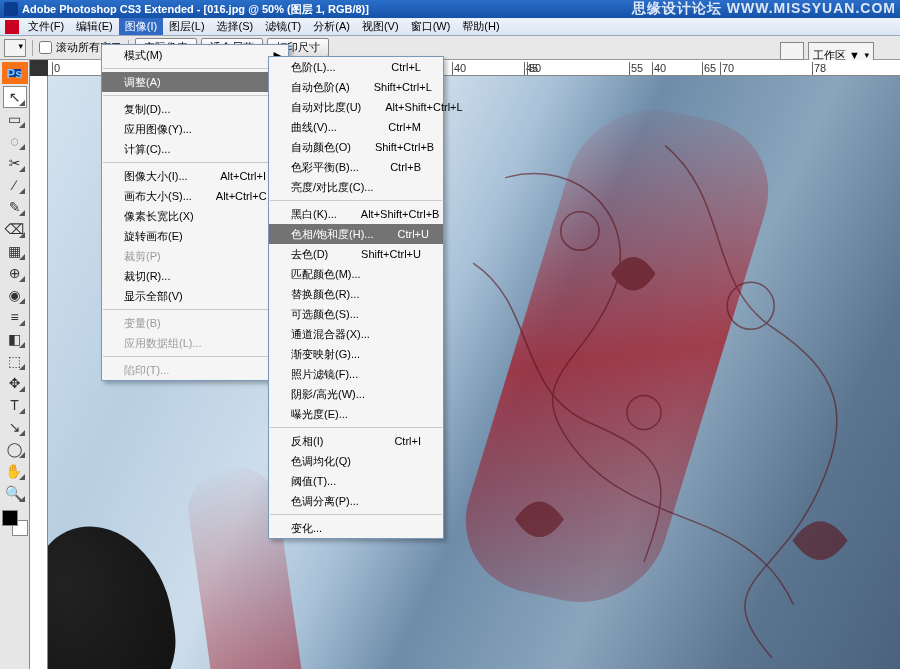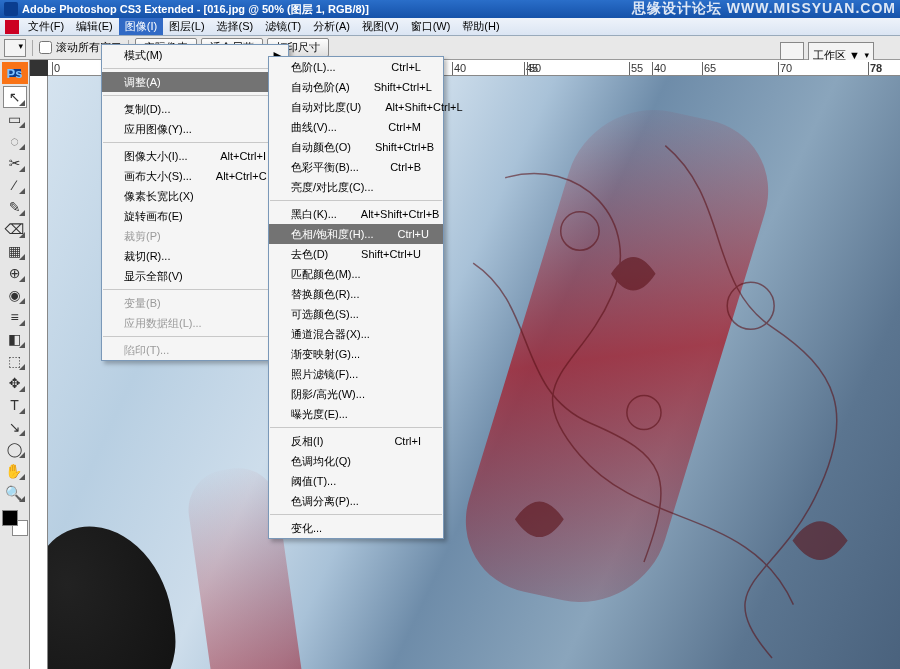--- a/index.html
+++ b/index.html
@@ -94,23 +94,23 @@
     <span style="left: 204px;">20</span>
     <span style="left: 254px;">25</span>
     <span style="left: 304px;">30</span>
     <span style="left: 354px;">35</span>
     <span style="left: 404px;">40</span>
     <span style="left: 476px;">45</span>
     <span style="left: 479px;">50</span>
     <span style="left: 554px; margin-left: 27px;">55</span>
     <span style="left: 604px;">40</span>
     <span style="left: 654px;">65</span>
-    <span style="left: 730px;">70</span>
+    <span style="left: 672px;">70</span>
     <span style="left: 754px; margin-top: 40px;">75</span>
-    <span style="left: 820px; font-weight: bold;">78</span>
+    <span style="left: 764px;">78</span>
   </div>
 <div class="ruler-v"></div>
 
 <div class="canvas">
   <div class="bg"></div>
   <div class="red1"></div>
   <div class="red2"></div>
   <div class="hair"></div>
   <div class="deco">
     <svg viewBox="0 0 400 500">
@@ -166,20 +166,23 @@
       <span>调整(A)</span>
       <span class="arr">▶</span>
     </div>
     <hr>
     <div class="row">
       <span>复制(D)...</span>
     </div>
     <div class="row">
       <span>应用图像(Y)...</span>
     </div>
+    <div class="row">
+      <span>计算(C)...</span>
+    </div>
     <hr>
     <div class="row">
       <span>图像大小(I)...</span>
       <span class="sc">Alt+Ctrl+I</span>
     </div>
     <div class="row">
       <span>画布大小(S)...</span>
       <span class="sc">Alt+Ctrl+C</span>
     </div>
     <div class="row">

